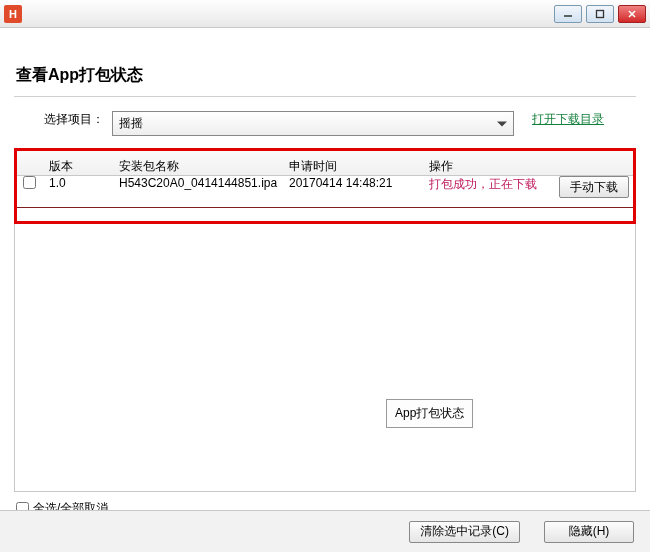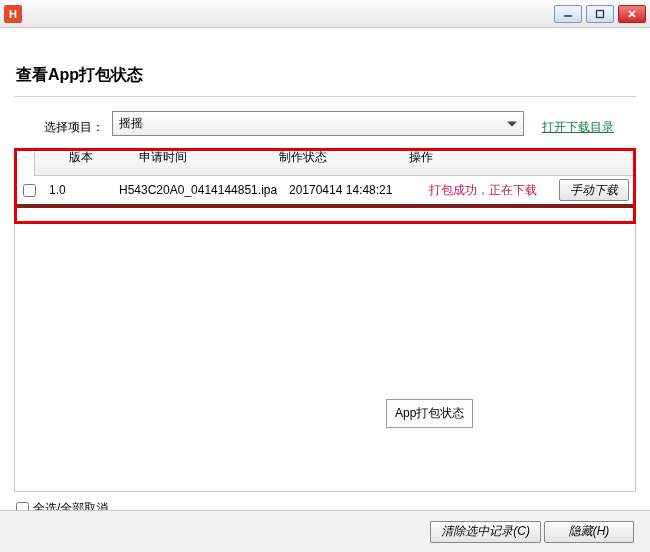--- a/index.html
+++ b/index.html
@@ -47,22 +47,22 @@
     font-weight: bold;
     padding: 12px 16px 10px;
     margin-top: 25px;
   }
   hr.sep {
     border: none;
     border-top: 1px solid #d0d0d0;
     margin: 0 14px;
   }
   .selector-row {
-    display: flex; align-items: flex-end;
-    padding: 14px 36px 12px 44px;
+    display: flex; align-items: flex-start;
+    padding: 14px 46px 12px 44px;
   }
   .selector-label { margin-right: 8px; }
   .selector {
     flex: 1;
     height: 25px;
     border: 1px solid #888;
     background: linear-gradient(#fff, #eee);
     display: flex; align-items: center;
     padding: 0 6px;
     position: relative;
@@ -97,50 +97,49 @@
     border: 1px solid #c8c8c8;
     border-top: none;
     height: 316px;
     background: #fff;
   }
   .thead {
     display: flex;
     background: linear-gradient(#fcfcfc, #f0f0f0);
     border: 1px solid #c8c8c8;
     height: 28px;
-    align-items: flex-start;
+    align-items: flex-end;
     font-weight: normal;
-    margin-left: 20px;
   }
   .th, .td {
     padding: 0 8px;
     overflow: hidden; white-space: nowrap;
   }
   .col-chk   { width: 26px; flex: none; display:flex; align-items:center; }
   .col-ver   { width: 70px; flex: none; }
   .col-pkg   { width: 170px; flex: none; }
   .col-time  { width: 140px; flex: none; }
   .col-stat  { width: 130px; flex: none; }
   .col-op    { flex: 1; }
   .trow {
     display: flex;
-    align-items: center;
+    align-items: flex-start;
     height: 32px;
-    border-bottom: 4px solid #7f1d1d;
+    border-bottom: 1px solid #7f1d1d;
   }
   .status-text { color: #be185d; }
   .manual-btn, .footer-btn {
     height: 22px;
     padding: 0 10px;
     border: 1px solid #888;
     background: linear-gradient(#fdfdfd, #e5e5e5);
     cursor: pointer;
     font-size: 12px;
     border-radius: 2px;
-    display: inline-flex; align-items: center; font-style: italic;
+    display: inline-flex; align-items: center;
   }
   .tooltip-float {
     position: absolute;
     left: 372px; top: 251px;
     border: 1px solid #9a9a9a;
     background: #fdfdfd;
     padding: 5px 8px;
     font-size: 12px;
   }
   .select-all-row {
@@ -148,21 +147,21 @@
     display: flex; align-items: center;
   }
   .select-all-row input { margin-right: 4px; }
   .footer {
     position: absolute;
     left: 0; right: 0; bottom: 0;
     height: 42px;
     border-top: 1px solid #c8c8c8;
     background: #f2f2f2;
     display: flex; align-items: center; justify-content: flex-end;
-    padding: 0 16px; gap: 3px;
+    padding: 0 16px; gap: 24px;
   }
   .footer-btn { min-width: 90px; justify-content: center; }
 </style>
 </head>
 <body>
 
 <div class="titlebar">
   <div class="app-icon">H</div>
   <div class="win-btns">
     <div class="win-btn">
@@ -195,22 +194,22 @@
   </div>
   <a class="open-dir">打开下载目录</a>
 </div>
 
 <div class="table-wrap">
   <div class="highlight-box"></div>
 
   <div class="thead">
     <div class="th col-chk"></div>
     <div class="th col-ver">版本</div>
+    <div class="th col-pkg">安装包名称</div>
     <div class="th col-time">申请时间</div>
-    <div class="th col-stat">制作状态</div>
     <div class="th col-op">操作</div>
   </div>
 
   <div class="table-inner">
     <div class="trow">
       <div class="td col-chk">
           <input type="checkbox" style="">
         </div>
       <div class="td col-ver">1.0</div>
       <div class="td col-pkg">H543C20A0_0414144851.ipa</div>

